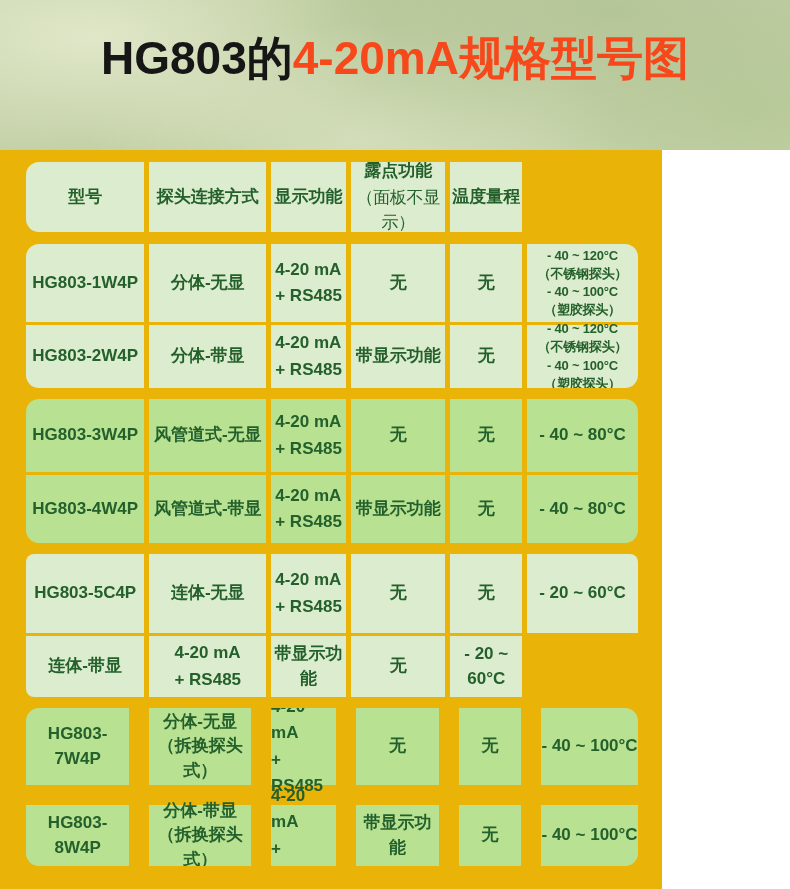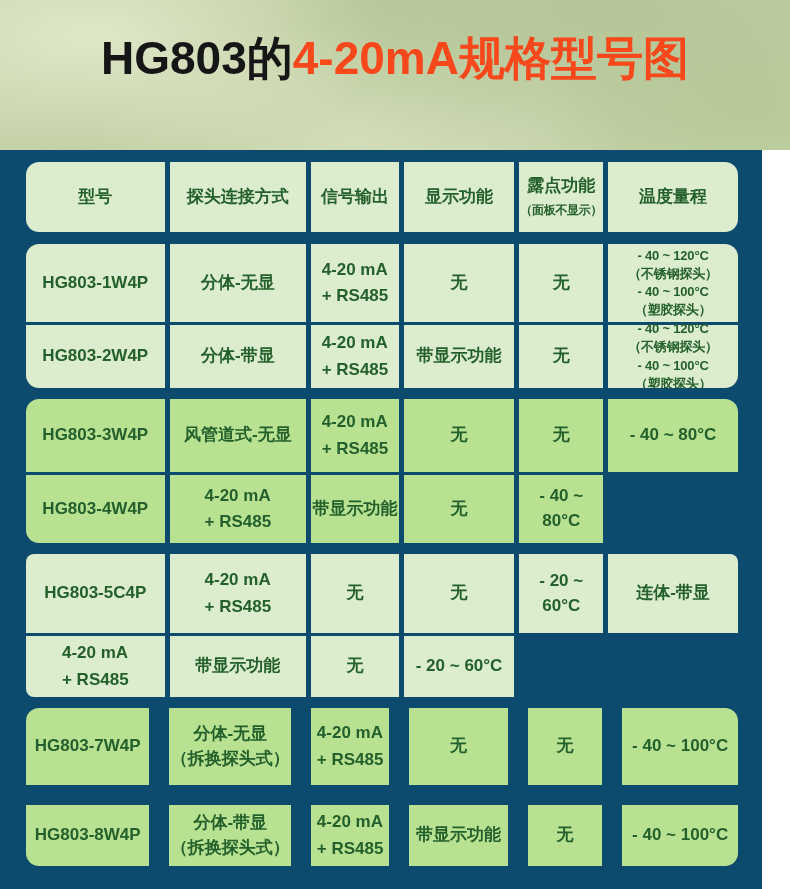--- a/index.html
+++ b/index.html
@@ -3,21 +3,21 @@
 <meta charset="utf-8">
 <style>
   * { margin:0; padding:0; box-sizing:border-box; }
   html,body { background:#ffffff; }
   body {
     width:790px; height:889px; margin:0 auto;
     font-family:"Liberation Sans","DejaVu Sans",sans-serif;
     color:#24602c;
     overflow:hidden;
   }
-  .page { width:762px; height:889px; background:#0c4a6e; }
+  .page { width:662px; height:889px; background:#eab308; }
 
   
   .banner {
     width:790px; height:150px;
     background:
       radial-gradient(420px 180px at 12% 25%, rgba(228,235,206,0.85), rgba(228,235,206,0) 70%),
       radial-gradient(520px 220px at 78% 8%,  rgba(173,192,144,0.75), rgba(173,192,144,0) 72%),
       radial-gradient(380px 170px at 45% 95%, rgba(212,223,187,0.9),  rgba(212,223,187,0) 70%),
       radial-gradient(300px 150px at 95% 75%, rgba(184,202,153,0.8),  rgba(184,202,153,0) 70%),
       radial-gradient(260px 120px at 30% 70%, rgba(200,212,170,0.7),  rgba(200,212,170,0) 70%),
@@ -49,42 +49,41 @@
     align-items:center; justify-content:center;
     text-align:center;
     font-size:17px; font-weight:700; line-height:1.45;
     white-space:pre-line;
     padding:2px 0;
   }
   .light .cell, .header-block .cell { background:#dcecce; }
   .dark .cell { background:#b8e292; }
 
   .hcell { font-size:17px; font-weight:700; }
-  .hcell .sub { font-size:12px; font-weight:700; margin-top:3px; letter-spacing:-0.3px; }
+  .hcell .sub { font-size:17px; font-weight:400; margin-top:3px; letter-spacing:-0.3px; }
 
   .c-signal { align-items:center; }
   .c-signal span { text-align:left; white-space:pre-line; line-height:1.55; }
 
   .c-temp.small { font-size:13px; font-weight:700; line-height:1.4; letter-spacing:-0.2px; }
 </style>
 </head>
 <body>
 
 <div class="page">
 
   <header class="banner">
     <h1 class="title"><span class="t-black">HG803的</span><span class="t-orange">4-20mA规格型号图</span></h1>
   </header>
 
   <main class="table-area">
 
     <div class="block header-block">
       <div class="cell hcell">型号</div>
       <div class="cell hcell">探头连接方式</div>
-      <div class="cell hcell">信号输出</div>
       <div class="cell hcell">显示功能</div>
       <div class="cell hcell">
         <span>露点功能</span>
         <span class="sub">（面板不显示）</span>
       </div>
       <div class="cell hcell">温度量程</div>
     </div>
 
     <section class="block group light" style="grid-template-rows:78px 63px;">
       <div class="cell c-model">HG803-1W4P</div>
@@ -113,29 +112,31 @@
     <section class="block group dark" style="grid-template-rows:73px 68px;">
       <div class="cell c-model">HG803-3W4P</div>
       <div class="cell c-conn">风管道式-无显</div>
       <div class="cell c-signal"><span>4-20 mA
 + RS485</span></div>
       <div class="cell c-display">无</div>
       <div class="cell c-dew">无</div>
       <div class="cell c-temp">- 40 ~ 80°C</div>
 
       <div class="cell c-model">HG803-4W4P</div>
+      <div class="cell c-conn">风管道式-带显</div>
       <div class="cell c-signal"><span>4-20 mA
 + RS485</span></div>
       <div class="cell c-display">带显示功能</div>
       <div class="cell c-dew">无</div>
       <div class="cell c-temp">- 40 ~ 80°C</div>
     </section>
 
     <section class="block group light" style="grid-template-rows:79px 61px;border-radius:8px;">
       <div class="cell c-model">HG803-5C4P</div>
+      <div class="cell c-conn">连体-无显</div>
       <div class="cell c-signal"><span>4-20 mA
 + RS485</span></div>
       <div class="cell c-display">无</div>
       <div class="cell c-dew">无</div>
       <div class="cell c-temp">- 20 ~ 60°C</div>
 
       <div class="cell c-conn">连体-带显</div>
       <div class="cell c-signal"><span>4-20 mA
 + RS485</span></div>
       <div class="cell c-display">带显示功能</div>

